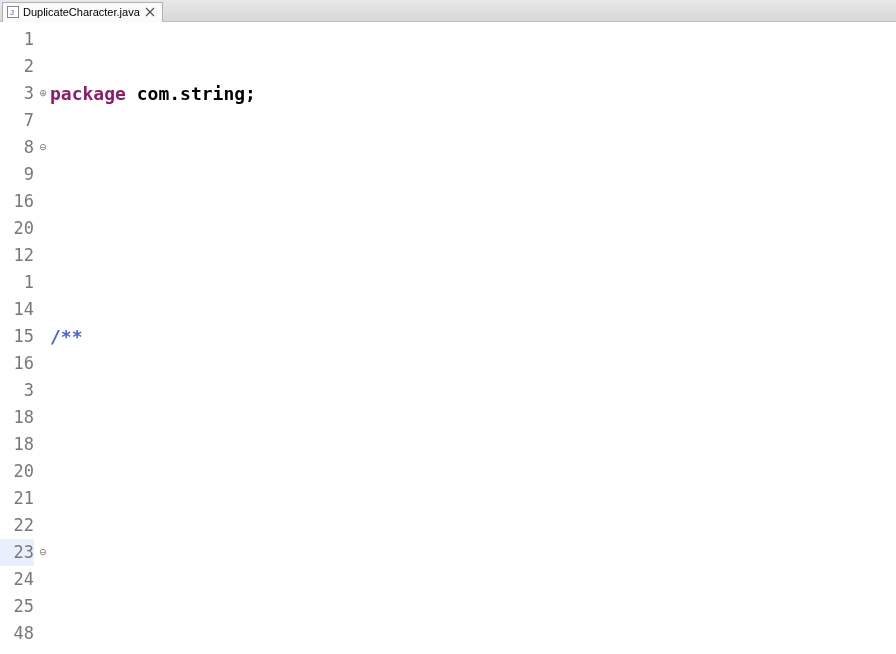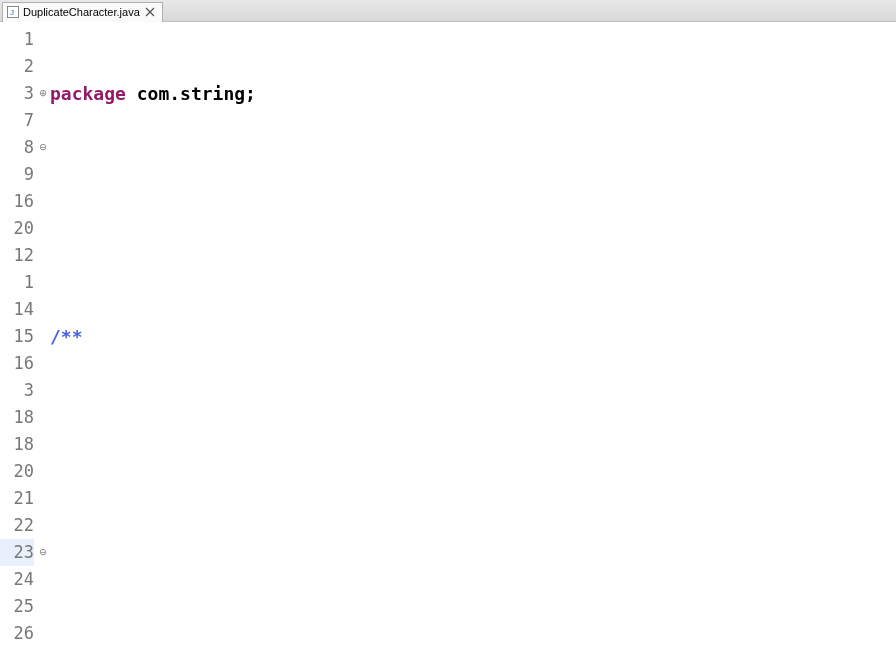--- a/index.html
+++ b/index.html
@@ -138,21 +138,21 @@
     <div class="ln">16</div>
     <div class="ln">3</div>
     <div class="ln">18</div>
     <div class="ln">18</div>
     <div class="ln">20</div>
     <div class="ln">21</div>
     <div class="ln">22</div>
     <div class="ln highlight">23</div>
     <div class="ln">24</div>
     <div class="ln">25</div>
-    <div class="ln">26</div>
+    <div class="ln">48</div>
   </div>
 
   <div class="fold-col">
     <div class="fr"></div>
     <div class="fr"></div>
     <div class="fr">⊕</div>
     <div class="fr"></div>
     <div class="fr">⊖</div>
     <div class="fr"></div>
       <div class="fr"></div>

